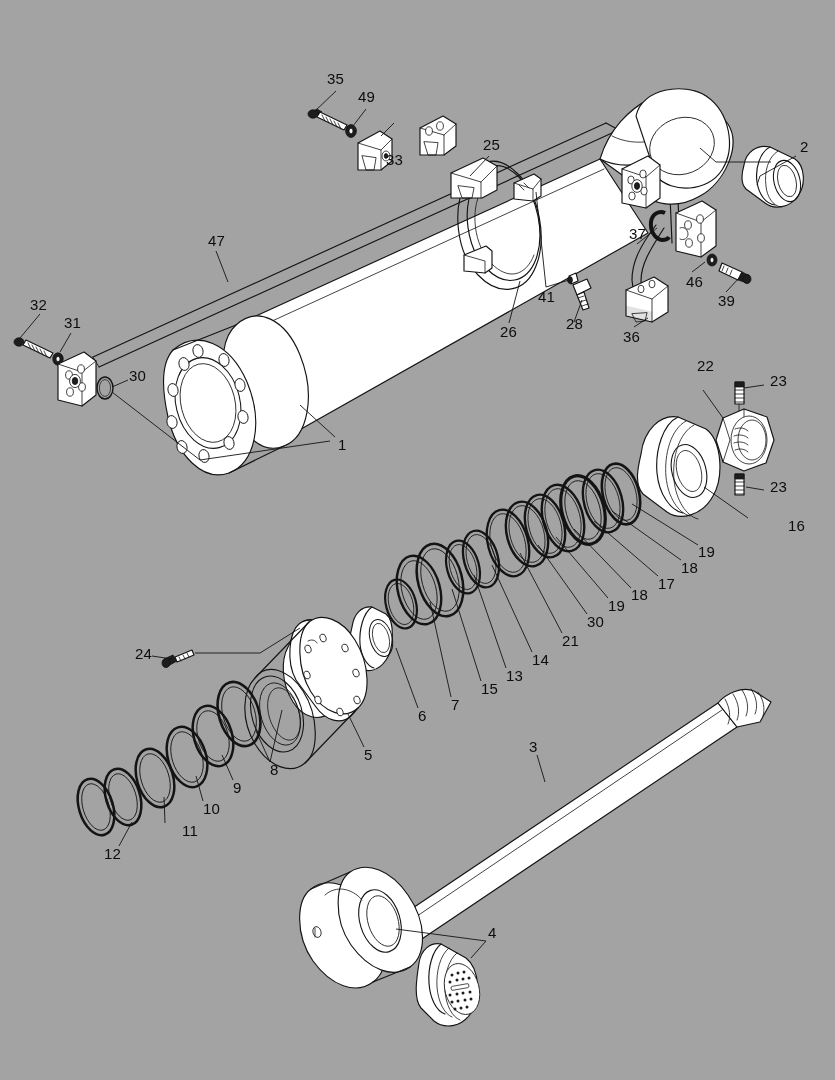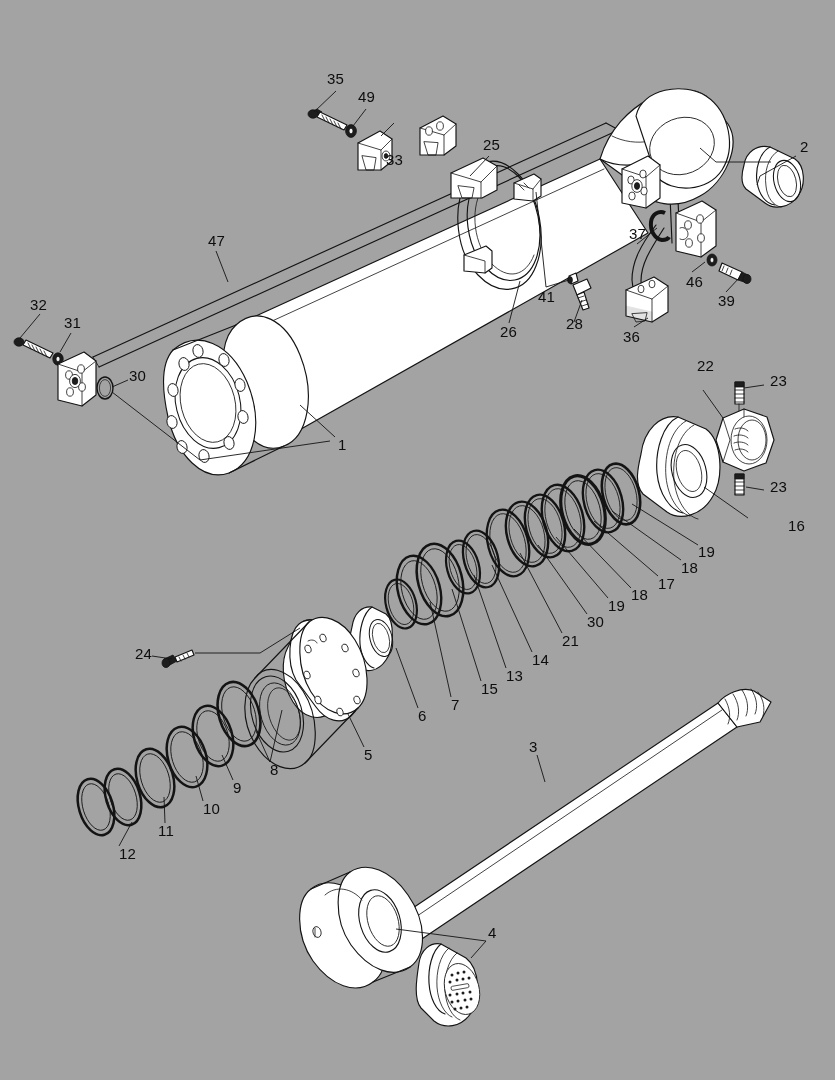--- a/index.html
+++ b/index.html
@@ -484,18 +484,18 @@
   <div class="callout" style="left:532px;top:652px;">14</div>
   <div class="callout" style="left:506px;top:668px;">13</div>
   <div class="callout" style="left:481px;top:681px;">15</div>
   <div class="callout" style="left:451px;top:697px;">7</div>
   <div class="callout" style="left:418px;top:708px;">6</div>
   <div class="callout" style="left:135px;top:646px;">24</div>
   <div class="callout" style="left:364px;top:747px;">5</div>
   <div class="callout" style="left:270px;top:762px;">8</div>
   <div class="callout" style="left:233px;top:780px;">9</div>
   <div class="callout" style="left:203px;top:801px;">10</div>
-  <div class="callout" style="left:158px;top:823px;">11</div>
-  <div class="callout" style="left:119px;top:846px;">12</div>
+  <div class="callout" style="left:182px;top:823px;">11</div>
+  <div class="callout" style="left:104px;top:846px;">12</div>
   <div class="callout" style="left:529px;top:739px;">3</div>
   <div class="callout" style="left:488px;top:925px;">4</div>
 
 </div>
 
 </body></html>

